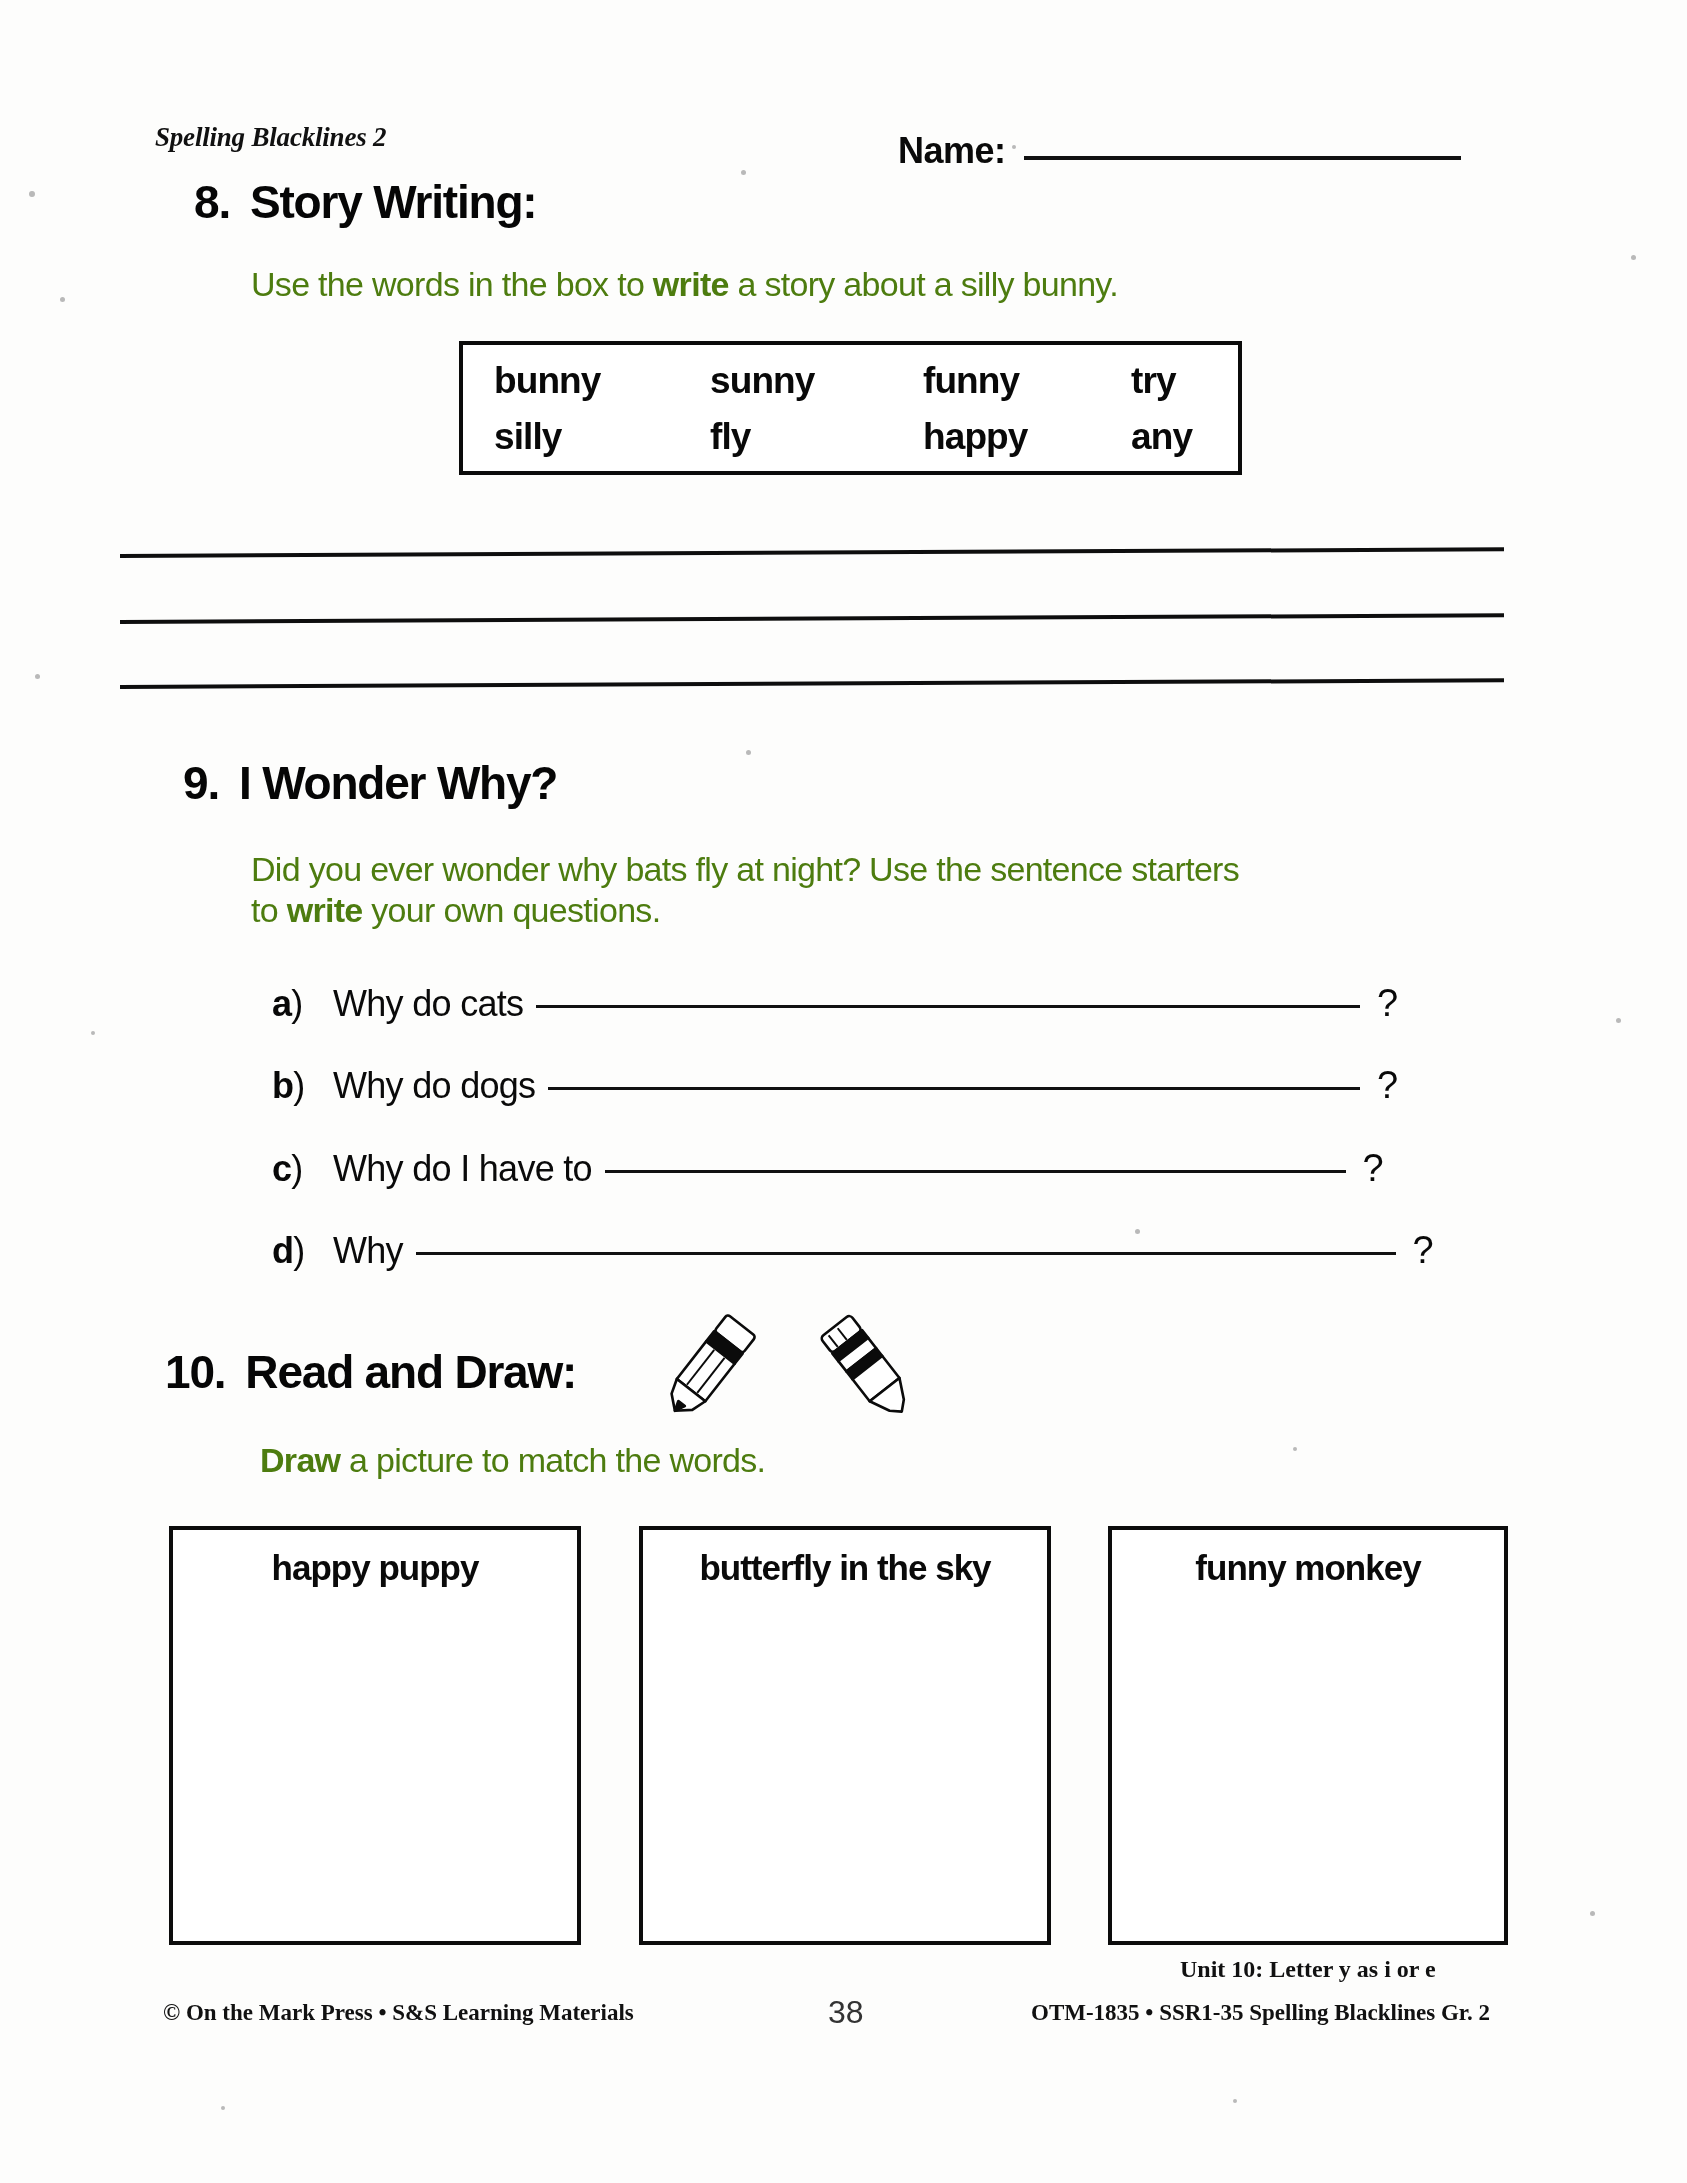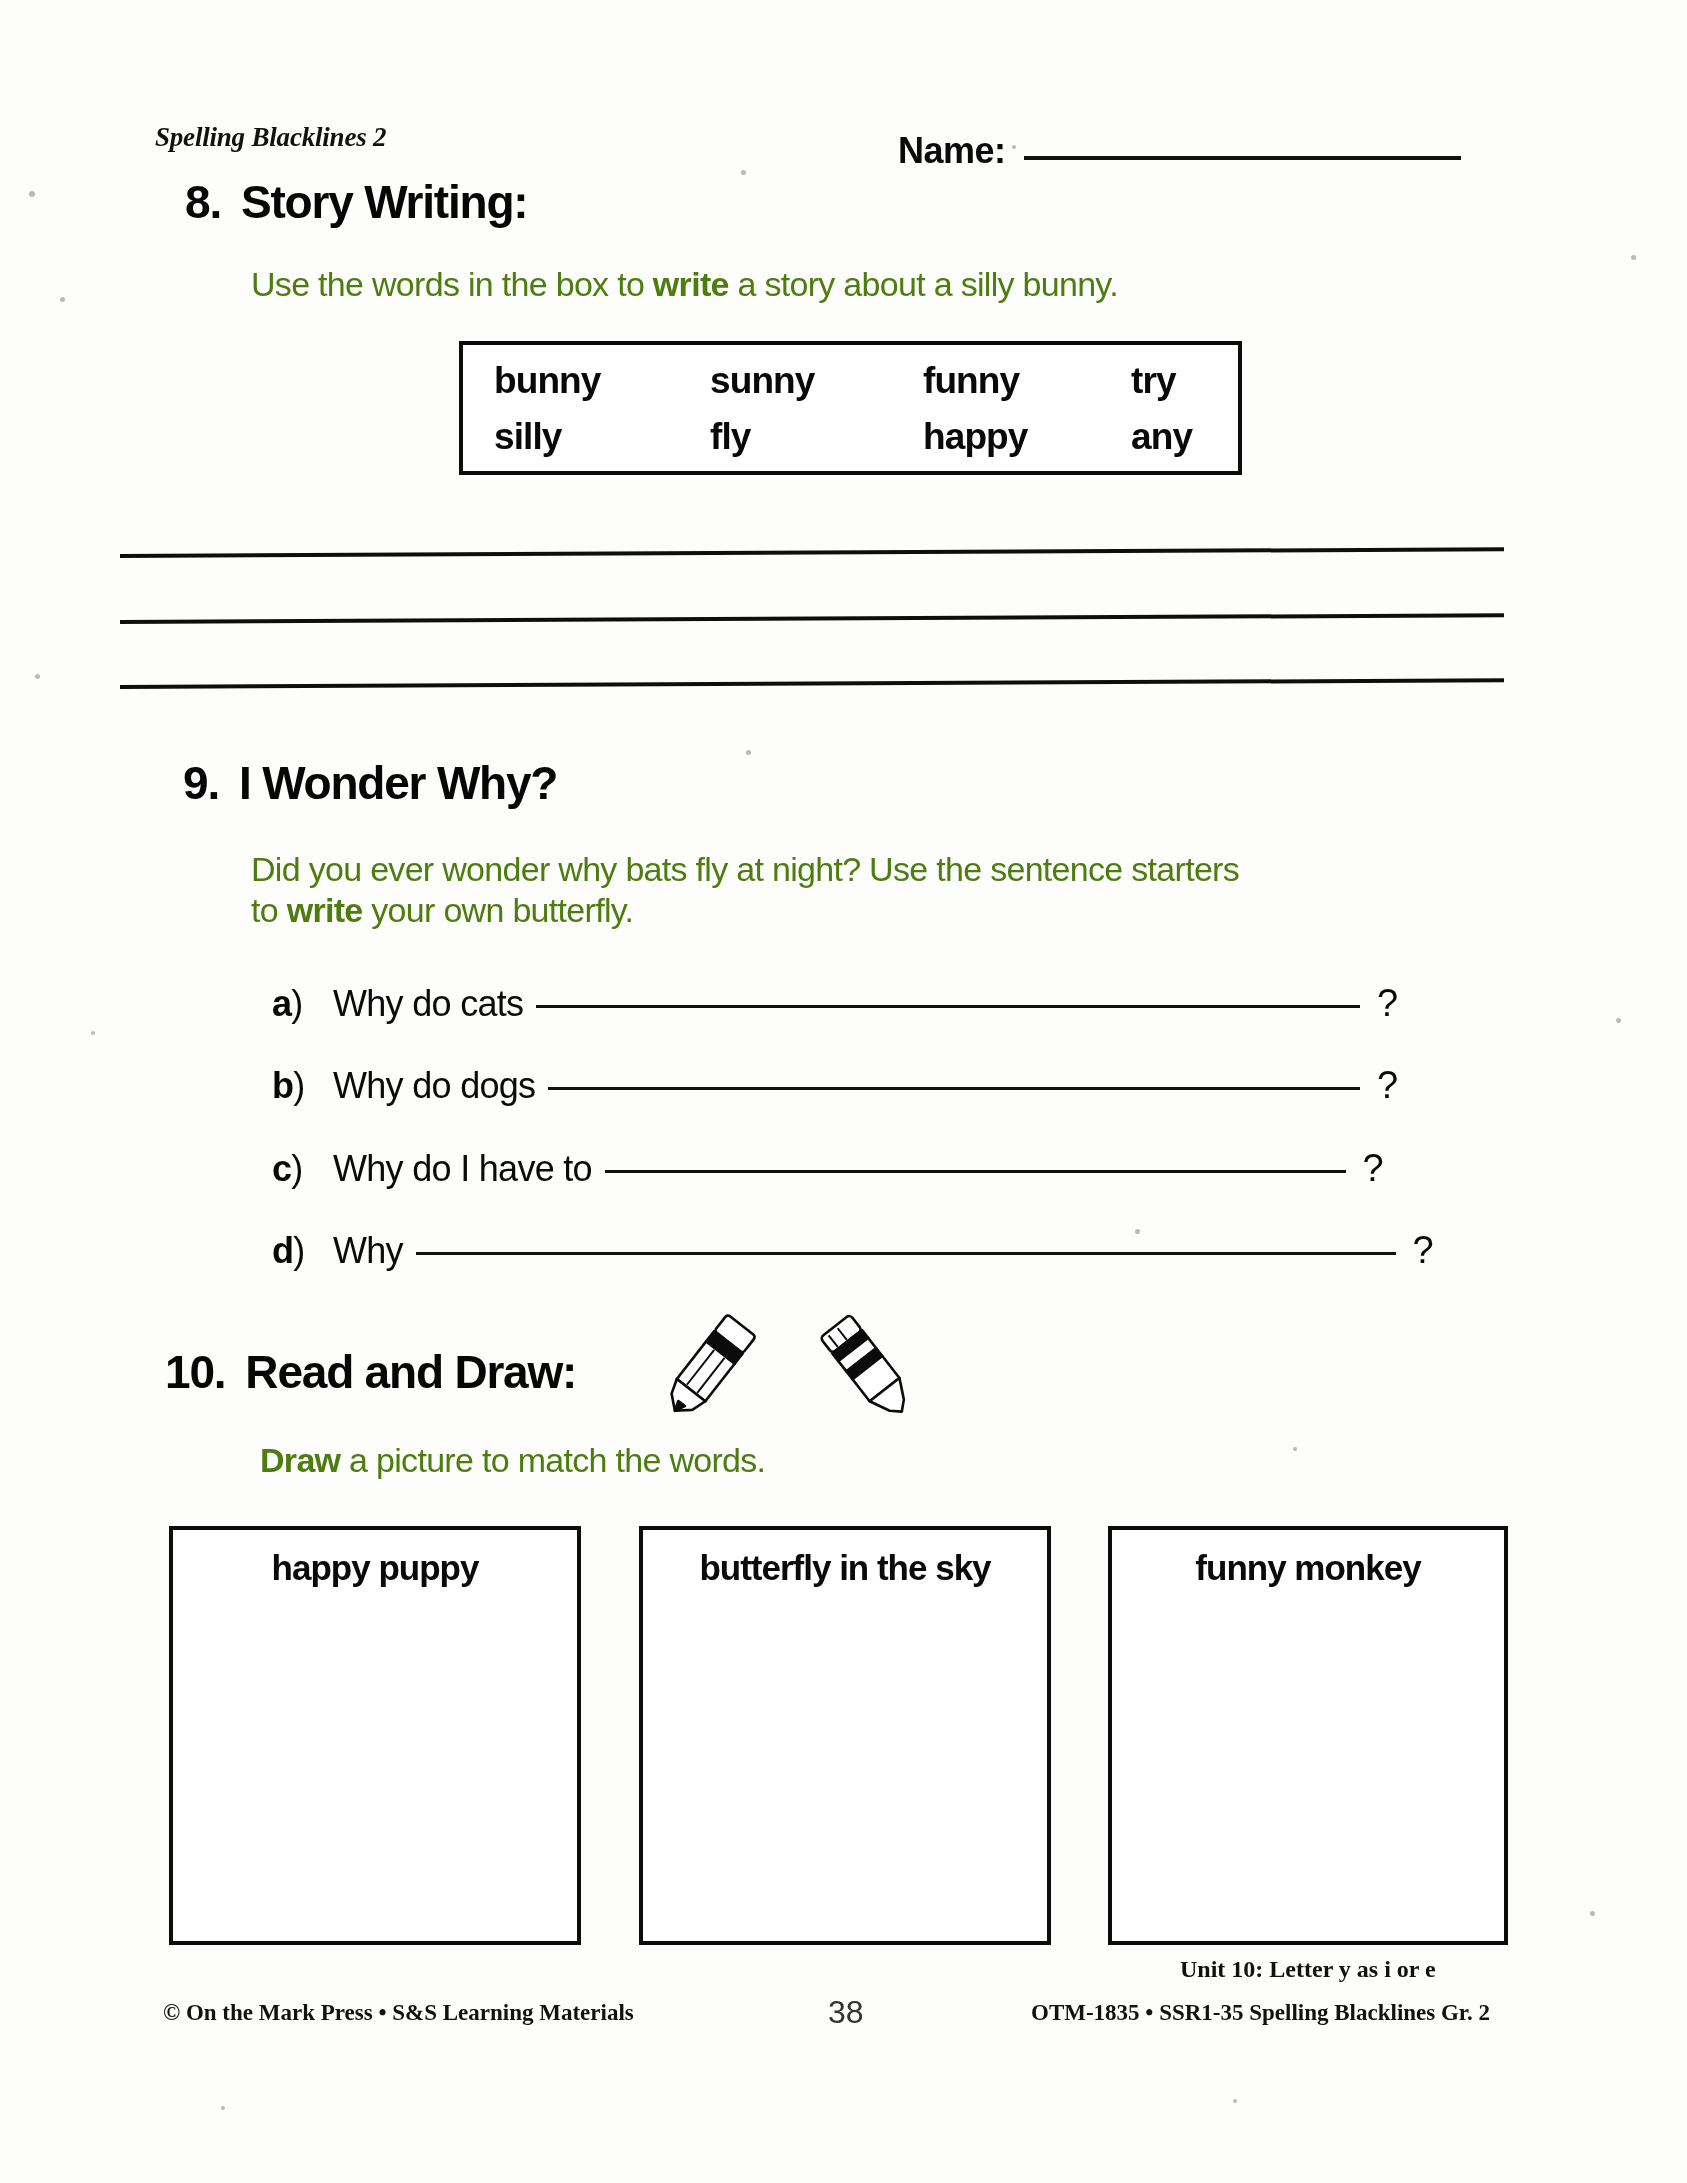--- a/index.html
+++ b/index.html
@@ -215,21 +215,21 @@
   <div class="speck" style="left:221px; top:2106px; width:4.1px; height:4.1px;"></div>
   <div class="speck" style="left:1233px; top:2099px; width:4.1px; height:4.1px;"></div>
 
   <div class="doc-header">Spelling Blacklines 2</div>
 
   <div class="name-block">
     <span class="name-label">Name:</span>
     <span class="name-rule"></span>
   </div>
 
-  <div class="sec-head" style="left:185px; top:175px;">
+  <div class="sec-head" style="left:194px; top:175px;">
     <span class="num">8.</span><span>Story Writing:</span>
   </div>
 
   <div class="instr" style="left:251px; top:264px; width:1236px;">
     <span>Use the words in the box to </span><b>write</b><span> a story about a silly bunny.</span>
   </div>
 
   <div class="word-box">
     <div class="word-grid">
       <span>bunny</span>
@@ -246,21 +246,21 @@
   <div class="write-rule" style="top:554px;  transform: rotate(-0.28deg);"></div>
   <div class="write-rule" style="top:620px;  transform: rotate(-0.28deg);"></div>
   <div class="write-rule" style="top:685px;  transform: rotate(-0.28deg);"></div>
 
   <div class="sec-head" style="left:183px; top:756px;">
     <span class="num">9.</span><span>I Wonder Why?</span>
   </div>
 
   <div class="instr" style="left:251px; top:849px; width:1252px;">
     <span>Did you ever wonder why bats fly at night?  Use the sentence starters</span><br>
-    <span>to </span><b>write</b><span> your own butterfly.</span>
+    <span>to </span><b>write</b><span> your own questions.</span>
   </div>
 
   <div class="qitem" style="left:272px; top:982px;">
     <span class="qletter"><b>a</b><span>)</span></span>
     <span class="qtext">Why do cats</span>
     <span class="qline" style="width:824px;"></span>
     <span class="qmark">?</span>
   </div>
 
   <div class="qitem" style="left:272px; top:1064px;">

